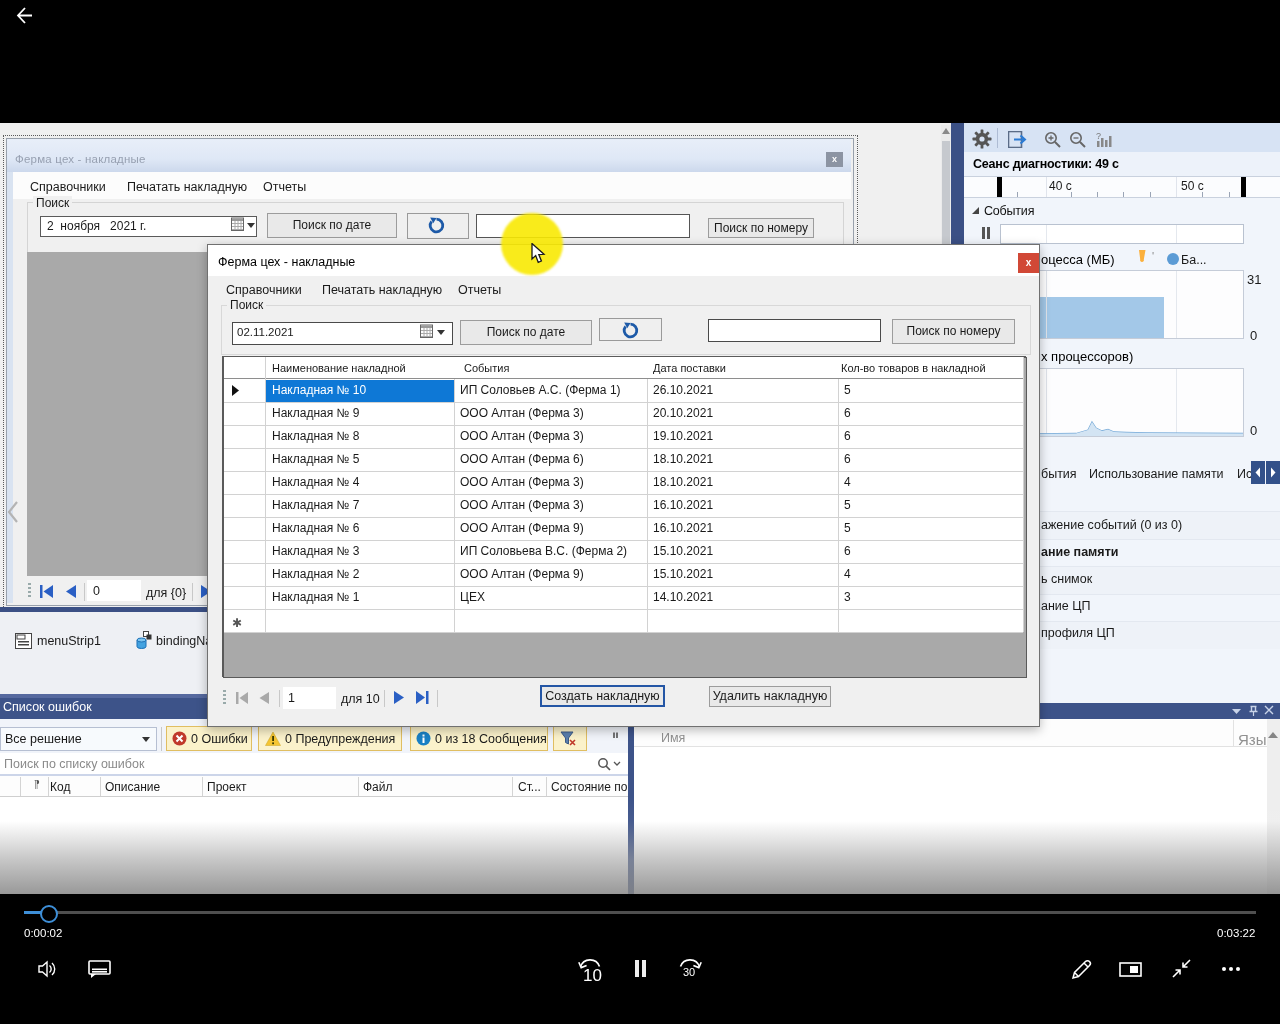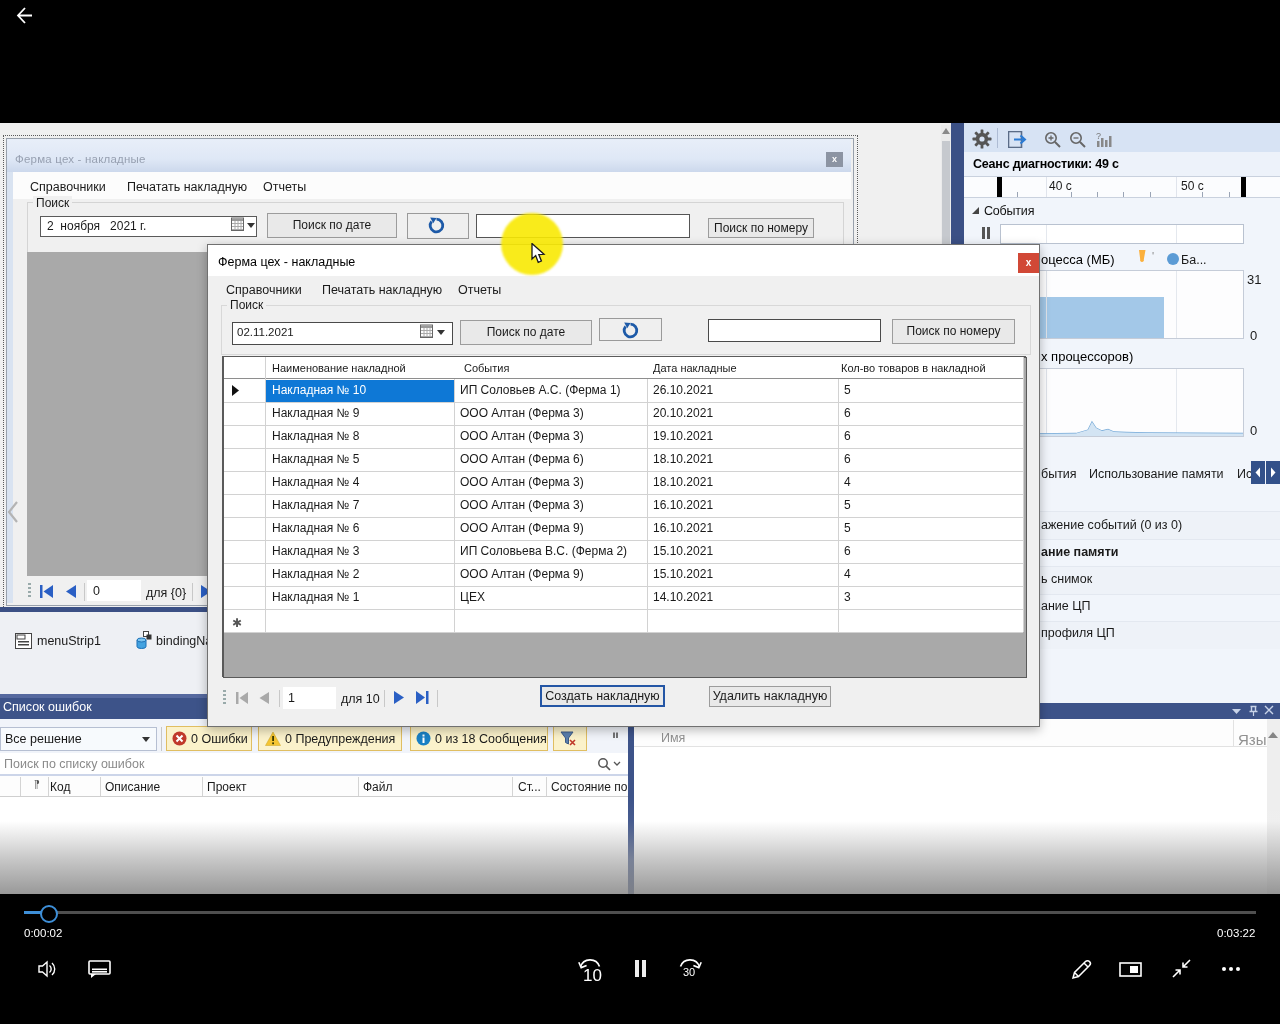--- a/index.html
+++ b/index.html
@@ -415,21 +415,21 @@
   <style>
   #grid .hc{position:absolute;top:0;height:22px;line-height:22px;font-size:11px;white-space:nowrap}
   #grid .cell{position:absolute;height:23px;line-height:23px;font-size:12px;white-space:nowrap}
   #grid .hl{position:absolute;left:0;width:800px;height:1px;background:#d2d2d2}
   #grid .vl{position:absolute;top:22px;width:1px;height:253px;background:#d2d2d2}
   </style>
 
   <div class="a w" style="left:0;top:0;width:800px;height:22px;border-bottom:1px solid #8e8e8e;box-sizing:border-box"></div>
   <div class="hc" style="left:49px">Наименование накладной</div>
   <div class="hc" style="left:241px">События</div>
-  <div class="hc" style="left:430px">Дата накладные</div>
+  <div class="hc" style="left:430px">Дата поставки</div>
   <div class="hc" style="left:618px">Кол-во товаров в накладной</div>
 
   <div class="a w" style="left:0;top:22px;width:800px;height:253px"></div>
 
   <div class="hl" style="top:45px"></div>
     <div class="hl" style="top:68px"></div>
   <div class="hl" style="top:91px"></div>
     <div class="hl" style="top:114px"></div>
   <div class="hl" style="top:137px"></div>
     <div class="hl" style="top:160px"></div>

